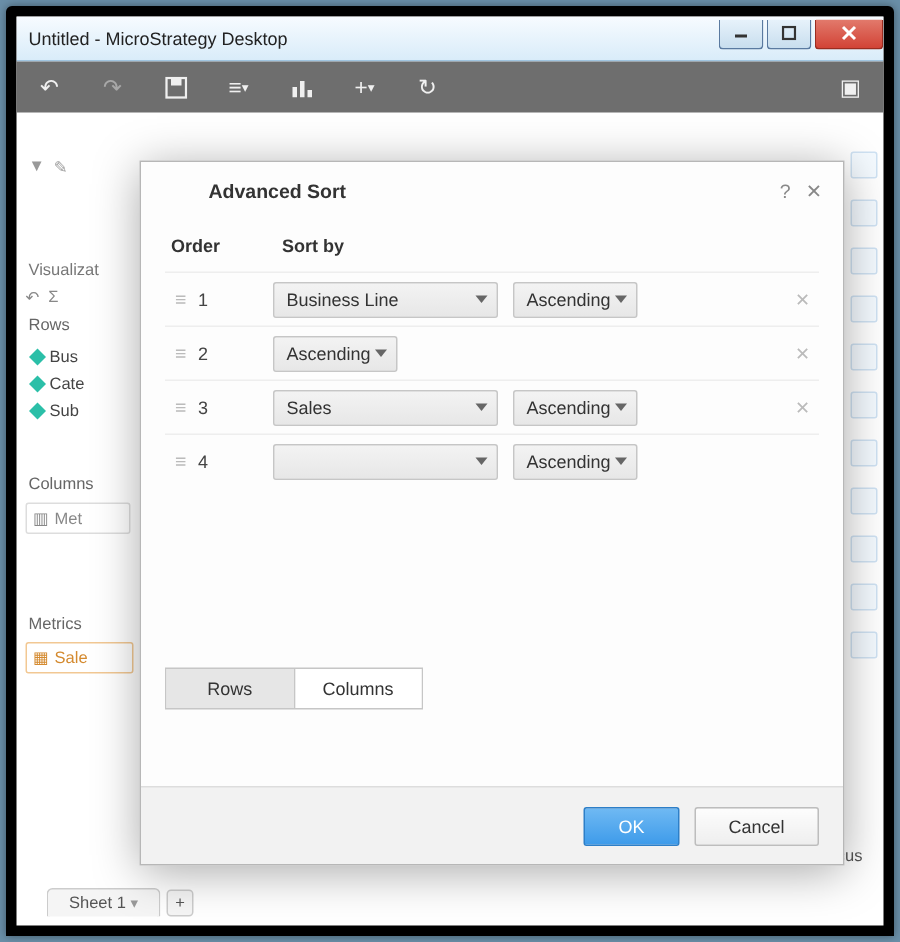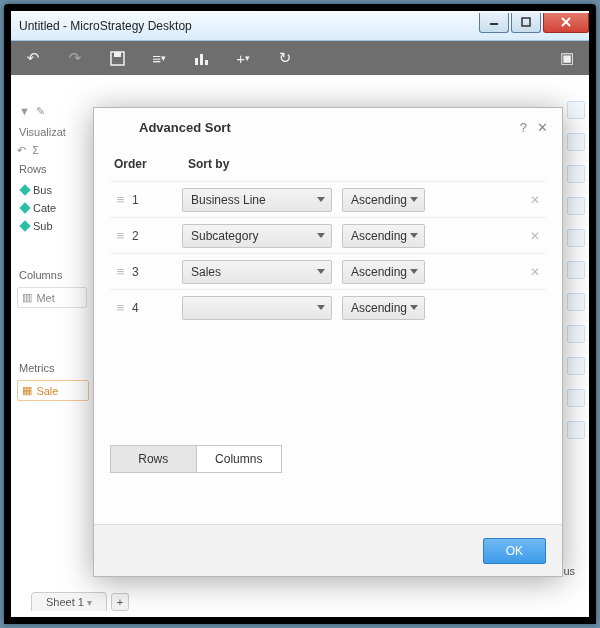--- a/index.html
+++ b/index.html
@@ -13,21 +13,21 @@
 .winbtn.close { width:46px; background:linear-gradient(#e27a6c,#d24336); border-color:#9a2c20; color:#fff; font-weight:bold;}
 .menubar { height:22px; background:linear-gradient(#f6fbff,#e6f1fb); display:flex; align-items:center; gap:14px; padding:0 10px; font-size:12px; color:#224; border-bottom:1px solid #c4d8eb;}
 .menubar span{cursor:default;}
 .toolbar { height:34px; background:#6e6e6e; display:flex; align-items:center; gap:22px; padding:0 12px; color:#fff; font-size:14px;}
 .toolbar .tb { width:20px; height:20px; display:flex; align-items:center; justify-content:center; opacity:.9; font-size:15px;}
 .toolbar .spacer{flex:1;}
 
 .leftcol { position:absolute; left:2px; top:90px; width:80px; font-size:11px; color:#444; }
 .leftcol .iconrow{display:flex; gap:6px; padding:4px 6px;}
 .leftcol .iconrow span{color:#999;}
-.leftcol .hdr{ color:#777; font-size:11px; padding:4px 6px; }
+.leftcol .hdr{ color:#777; font-size:11px; padding:4px 6px;margin-top:48px; }
 .leftcol .sect{ color:#666; font-size:11px; padding:4px 6px;}
 .leftcol .udrow{ display:flex; gap:6px; padding:2px 4px; color:#888;}
 .leftcol .chipcol{padding:2px 4px;}
 .leftcol .chip{ display:flex; align-items:center; gap:4px; padding:3px 4px; font-size:11px;}
 .leftcol .dia{ width:8px; height:8px; background:#2bbfa8; transform:rotate(45deg); display:inline-block;}
 .leftcol .metchip{ border:1px solid #ddd; border-radius:2px; padding:3px 4px; color:#888; display:flex; align-items:center; gap:4px; font-size:11px; max-width:70px;}
 .leftcol .sales{ border:1px solid #f2c893; background:#fff; border-radius:2px; padding:3px 4px; color:#d48a2f; display:flex; align-items:center; gap:4px; font-size:11px;}
 
 .rightstrip{position:absolute; right:2px; top:90px; width:22px; display:flex; flex-direction:column; gap:14px; align-items:center;}
 .rightstrip .ic{ width:18px; height:18px; border:1px solid #cfe2f3; background:#f4faff; border-radius:2px;}
@@ -204,24 +204,20 @@
         <div class="dd dd-dir">
             <span>Ascending</span>
             <span class="caret"></span>
           </div>
         <div class="rem">✕</div>
       </div>
 
       <div class="sortrow">
         <div class="drag">≡</div>
         <div class="ordn">2</div>
-        <div class="dd dd-sortby">
-            <span>Subcategory</span>
-            <span class="caret"></span>
-          </div>
         <div class="dd dd-dir">
             <span>Ascending</span>
             <span class="caret"></span>
           </div>
         <div class="rem">✕</div>
       </div>
 
       <div class="sortrow">
         <div class="drag">≡</div>
         <div class="ordn">3</div>
@@ -252,16 +248,17 @@
 
       <div style="height:120px;"></div>
 
       <div class="toggle">
         <div class="tg active">Rows</div>
         <div class="tg">Columns</div>
       </div>
     </div>
     <div class="dlg-footer">
       <button class="btn btn-primary">OK</button>
+      <button class="btn">Cancel</button>
     </div>
   </div>
 
 </div>
 
 </body></html>

